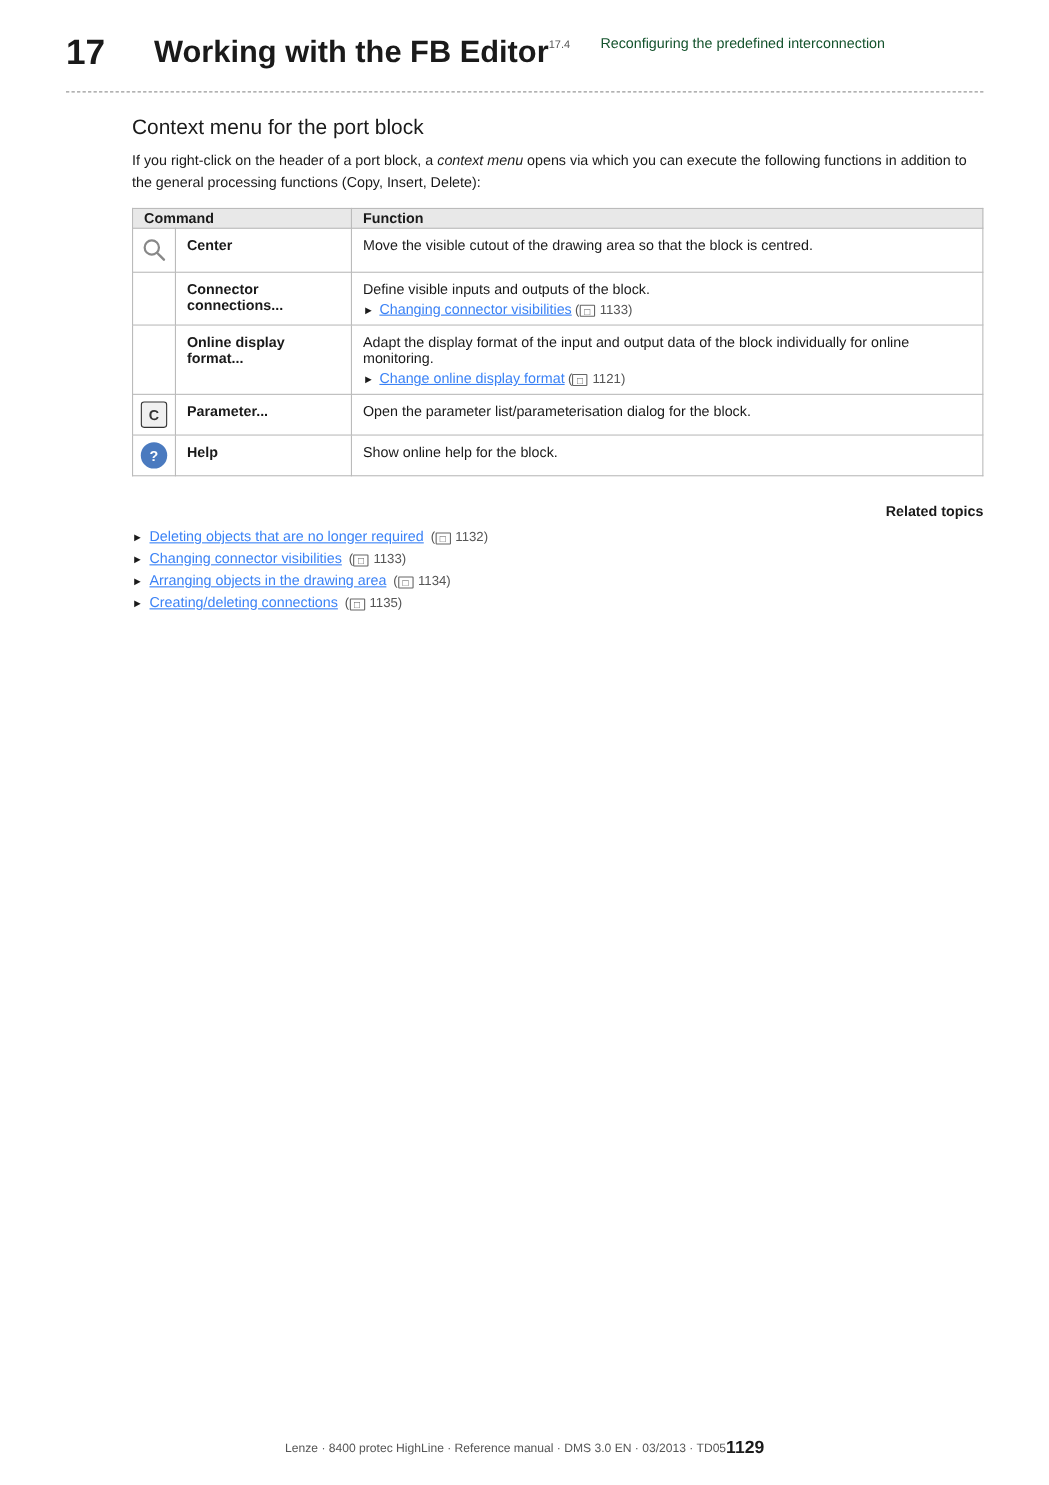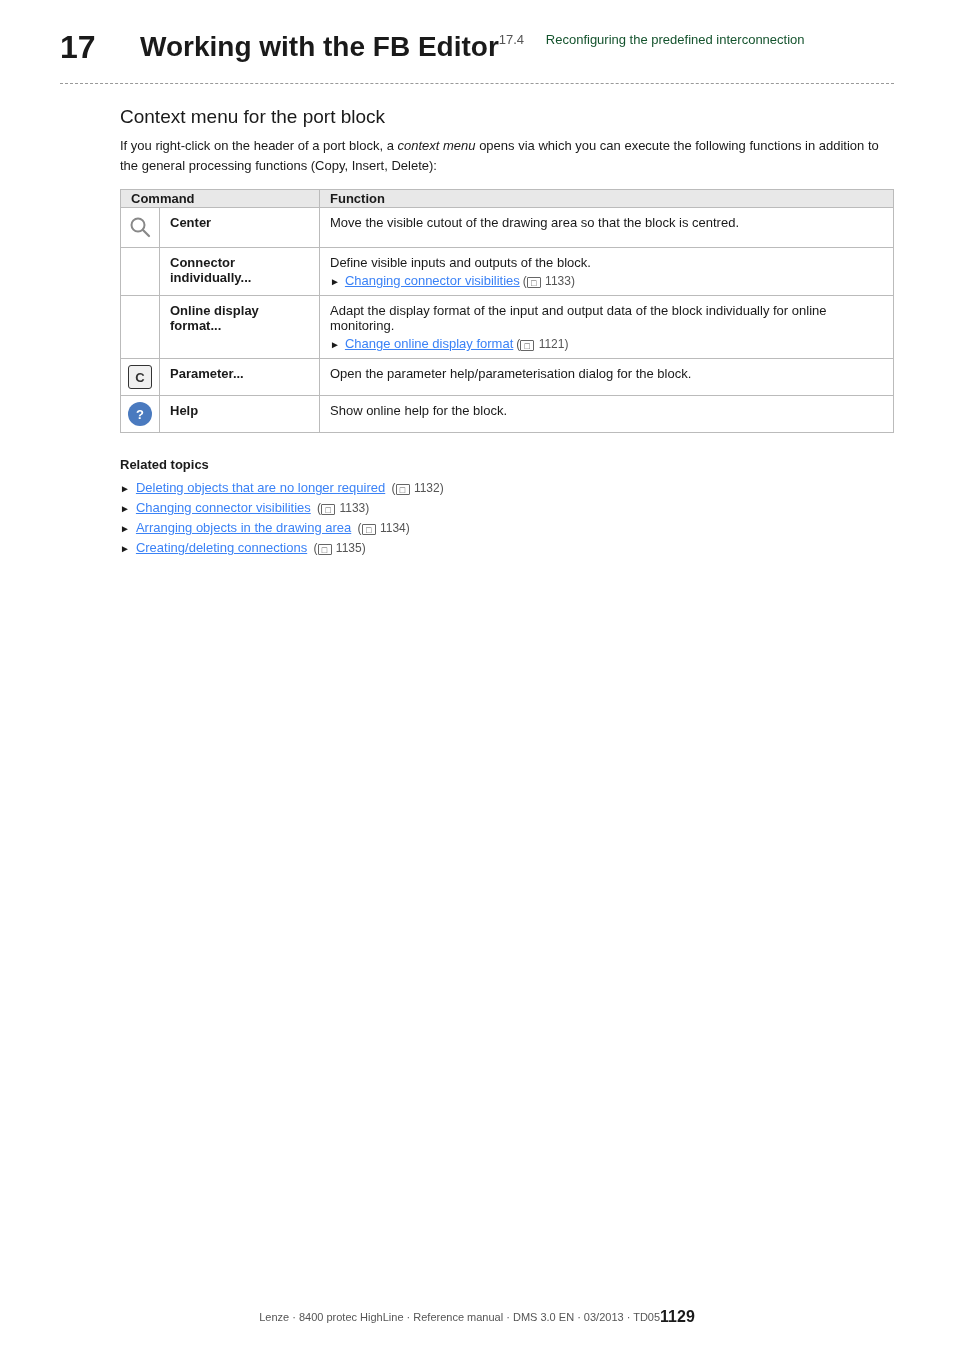--- a/index.html
+++ b/index.html
@@ -40,21 +40,21 @@
       color: #1a1a1a;
       line-height: 1.2;
     }
     .chapter-subtitle-row {
       display: flex;
       align-items: baseline;
       gap: 12px;
       margin-top: 2px;
     }
     .chapter-section-num {
-      font-size: 13px;
+      font-size: 10px;
       color: #555;
       min-width: 35px;
     }
     .chapter-section-title {
       font-size: 13px;
       color: #14532d;
     }
 
     
     .dashed-divider {
@@ -156,20 +156,21 @@
       text-decoration: underline;
       text-align: center;
     }
 
     
     .related-topics-heading {
       font-weight: bold;
       font-size: 13px;
       margin-bottom: 8px;
       margin-top: 4px;
+      text-align: right;
     }
     .related-list {
       list-style: none;
       padding: 0;
     }
     .related-list li {
       display: flex;
       align-items: baseline;
       margin-bottom: 5px;
       font-size: 13px;
@@ -276,21 +277,21 @@
                 <line x1="14" y1="14" x2="20" y2="20" stroke="#888" stroke-width="2.2" stroke-linecap="round"></line>
               </svg>
             </div>
           </td>
           <td class="cmd-name">Center</td>
           <td>Move the visible cutout of the drawing area so that the block is centred.</td>
         </tr>
 
         <tr>
           <td class="icon-cell"></td>
-          <td class="cmd-name">Connector individually...</td>
+          <td class="cmd-name">Connector connections...</td>
           <td>
             Define visible inputs and outputs of the block.
             <div class="sub-link-row">
               <span class="sub-arrow">►</span>
               <a href="#">Changing connector visibilities</a>
               <span class="page-ref">(<span class="page-icon">□</span> 1133)</span>
             </div>
           </td>
         </tr>
 
@@ -305,21 +306,21 @@
               <span class="page-ref">(<span class="page-icon">□</span> 1121)</span>
             </div>
           </td>
         </tr>
 
         <tr>
           <td class="icon-cell">
             <div class="icon-param">C</div>
           </td>
           <td class="cmd-name">Parameter...</td>
-          <td>Open the parameter help/parameterisation dialog for the block.</td>
+          <td>Open the parameter list/parameterisation dialog for the block.</td>
         </tr>
 
         <tr>
           <td class="icon-cell">
             <div class="icon-help">?</div>
           </td>
           <td class="cmd-name">Help</td>
           <td>Show online help for the block.</td>
         </tr>
       </tbody>

